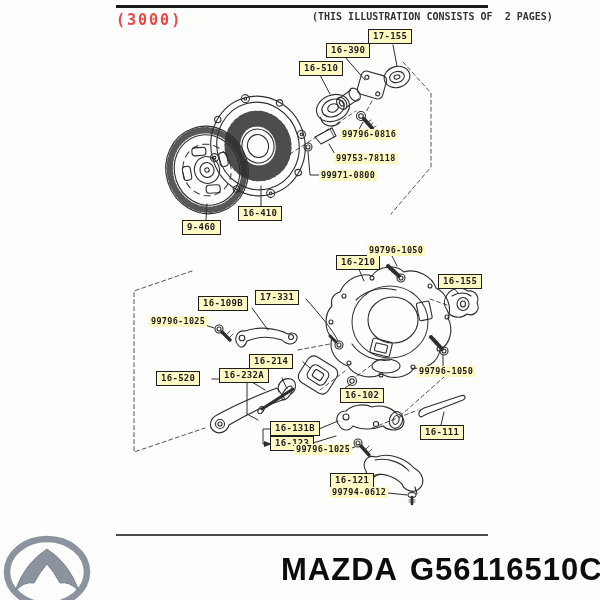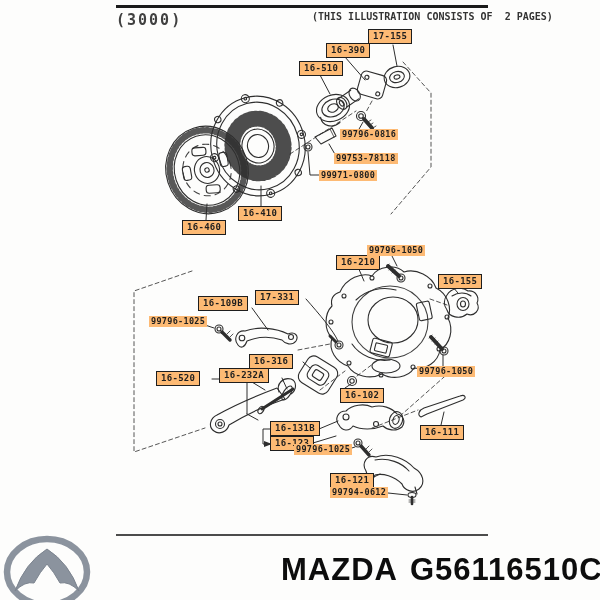--- a/index.html
+++ b/index.html
@@ -1,22 +1,22 @@
 <!DOCTYPE html>
 <html><head>
 <meta charset="utf-8">
 <style>
   html,body{margin:0;padding:0;}
   body{width:600px;height:600px;background:#ffffff;font-family:"DejaVu Sans Mono","Liberation Mono",monospace;}
   .canvas{position:relative;width:600px;height:600px;background:#fdfdfc;overflow:hidden;}
   .art{position:absolute;left:0;top:0;}
   .topline{position:absolute;left:116px;top:5px;width:372px;height:3px;background:#1b1b1b;}
-  .code{position:absolute;left:116px;top:11px;font-size:15px;font-weight:700;letter-spacing:2px;color:#404040;white-space:pre;}
+  .code{position:absolute;left:116px;top:11px;font-size:15px;font-weight:700;letter-spacing:2px;color:#ef4444;white-space:pre;}
   .note{position:absolute;left:312px;top:11px;font-size:10px;font-weight:700;color:#333;white-space:pre;}
-  .plabel{position:absolute;font-size:8.5px;font-weight:700;color:#1e1e1e;background:#fdba74;line-height:1;padding:1px 2px;white-space:nowrap;letter-spacing:.3px;z-index:3;}
+  .plabel{position:absolute;font-size:8.5px;font-weight:700;color:#1e1e1e;background:#fef9c3;line-height:1;padding:1px 2px;white-space:nowrap;letter-spacing:.3px;z-index:3;}
   .box{border:1.5px solid #1e1e1e;padding:2px 4px;font-size:9px;}
   .footer-line{position:absolute;left:116px;top:534px;width:372px;height:1.5px;background:#4c4c4c;}
   .brandtext{position:absolute;left:281px;top:552px;font-family:"Liberation Sans","DejaVu Sans",sans-serif;font-size:31px;font-weight:600;color:#0d0d0d;letter-spacing:1px;white-space:nowrap;}
   .brandtext .gap{display:inline-block;width:12px;}
   .logo{position:absolute;left:2px;top:535px;}
 </style>
 </head>
 <body>
 
 <div class="canvas">
@@ -269,26 +269,26 @@
   </svg>
 
   <div class="topline"></div>
   <div class="code">(3000)</div>
   <div class="note">(THIS ILLUSTRATION CONSISTS OF  2 PAGES)</div>
 
   <div class="plabel box" style="left:299px;top:61px">16-510</div>
   <div class="plabel box" style="left:326px;top:43px">16-390</div>
   <div class="plabel box" style="left:368px;top:29px">17-155</div>
   <div class="plabel box" style="left:238px;top:206px">16-410</div>
-  <div class="plabel box" style="left:182px;top:220px">16-460</div>
+  <div class="plabel box" style="left:182px;top:220px">9-460</div>
   <div class="plabel box" style="left:336px;top:255px">16-210</div>
   <div class="plabel box" style="left:438px;top:274px">16-155</div>
   <div class="plabel box" style="left:255px;top:290px">17-331</div>
   <div class="plabel box" style="left:198px;top:296px">16-109B</div>
-  <div class="plabel box" style="left:249px;top:354px">16-316</div>
+  <div class="plabel box" style="left:249px;top:354px">16-214</div>
   <div class="plabel box" style="left:219px;top:368px">16-232A</div>
   <div class="plabel box" style="left:156px;top:371px">16-520</div>
   <div class="plabel box" style="left:340px;top:388px">16-102</div>
   <div class="plabel box" style="left:270px;top:421px">16-131B</div>
   <div class="plabel box" style="left:270px;top:436px">16-123</div>
   <div class="plabel box" style="left:420px;top:425px">16-111</div>
   <div class="plabel box" style="left:330px;top:473px">16-121</div>
 
   <div class="plabel" style="left:340px;top:129px">99796-0816</div>
   <div class="plabel" style="left:334px;top:153px">99753-78118</div>

